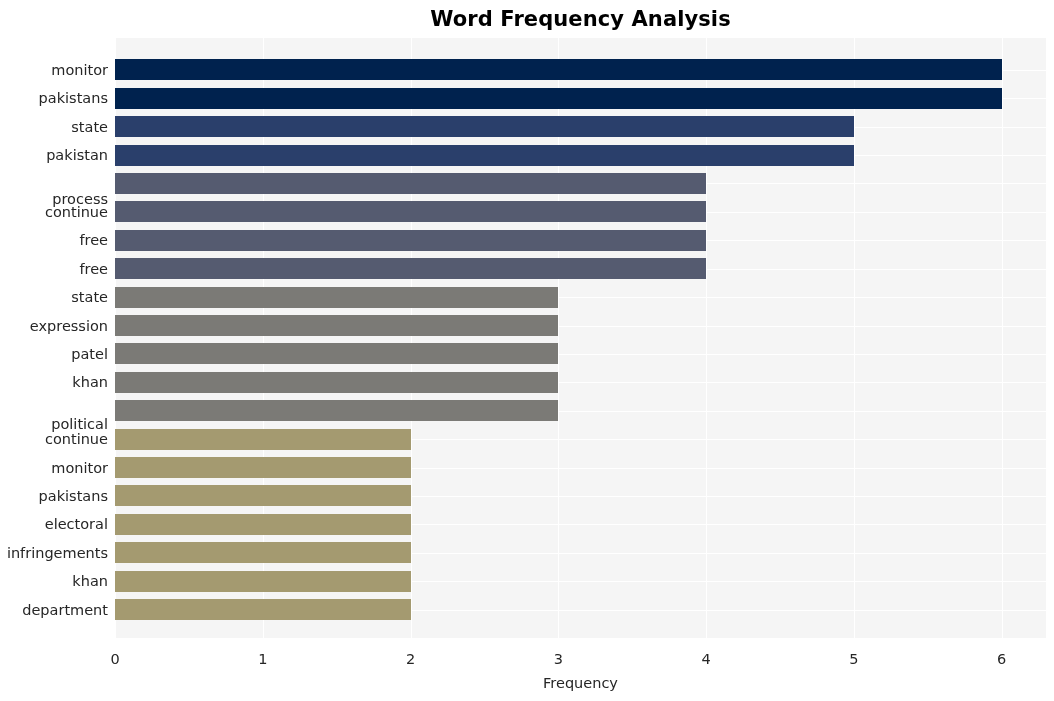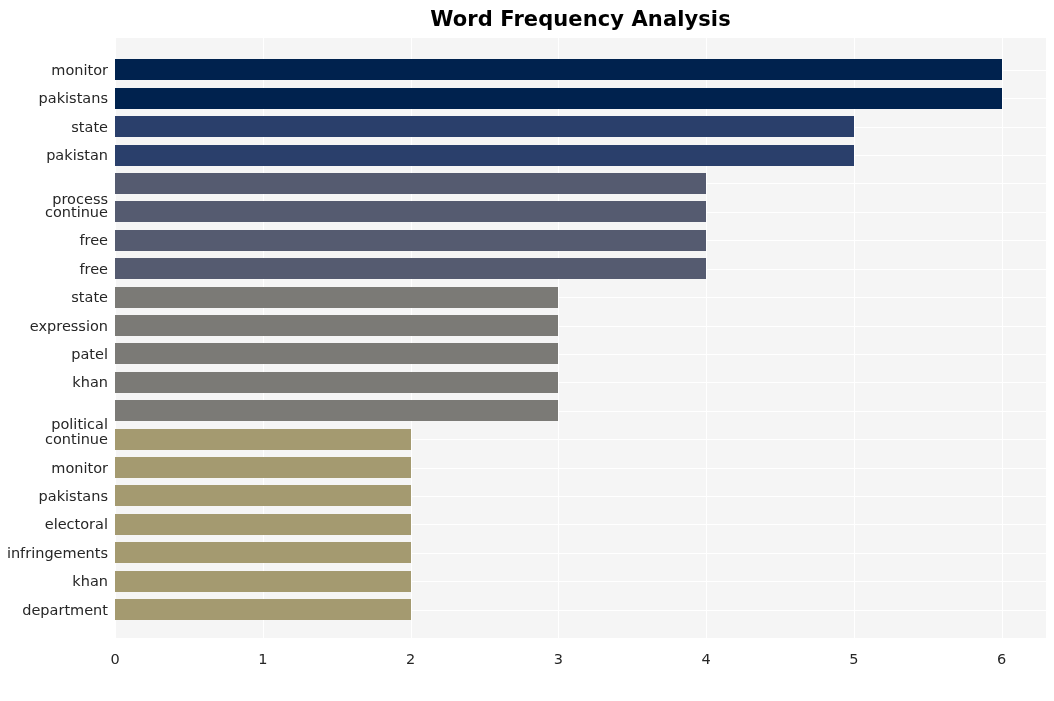--- a/index.html
+++ b/index.html
@@ -203,14 +203,15 @@
   <div id="x-axis">
       <div class="xtick" style="left: 0px;">0</div>
       <div class="xtick" style="left: 147.778px;">1</div>
       <div class="xtick" style="left: 295.556px;">2</div>
       <div class="xtick" style="left: 443.333px;">3</div>
       <div class="xtick" style="left: 591.111px;">4</div>
       <div class="xtick" style="left: 738.889px;">5</div>
       <div class="xtick" style="left: 886.667px;">6</div>
     </div>
 
+  <div id="xlabel">Frequency</div>
 
 </div>
 
 </body></html>

